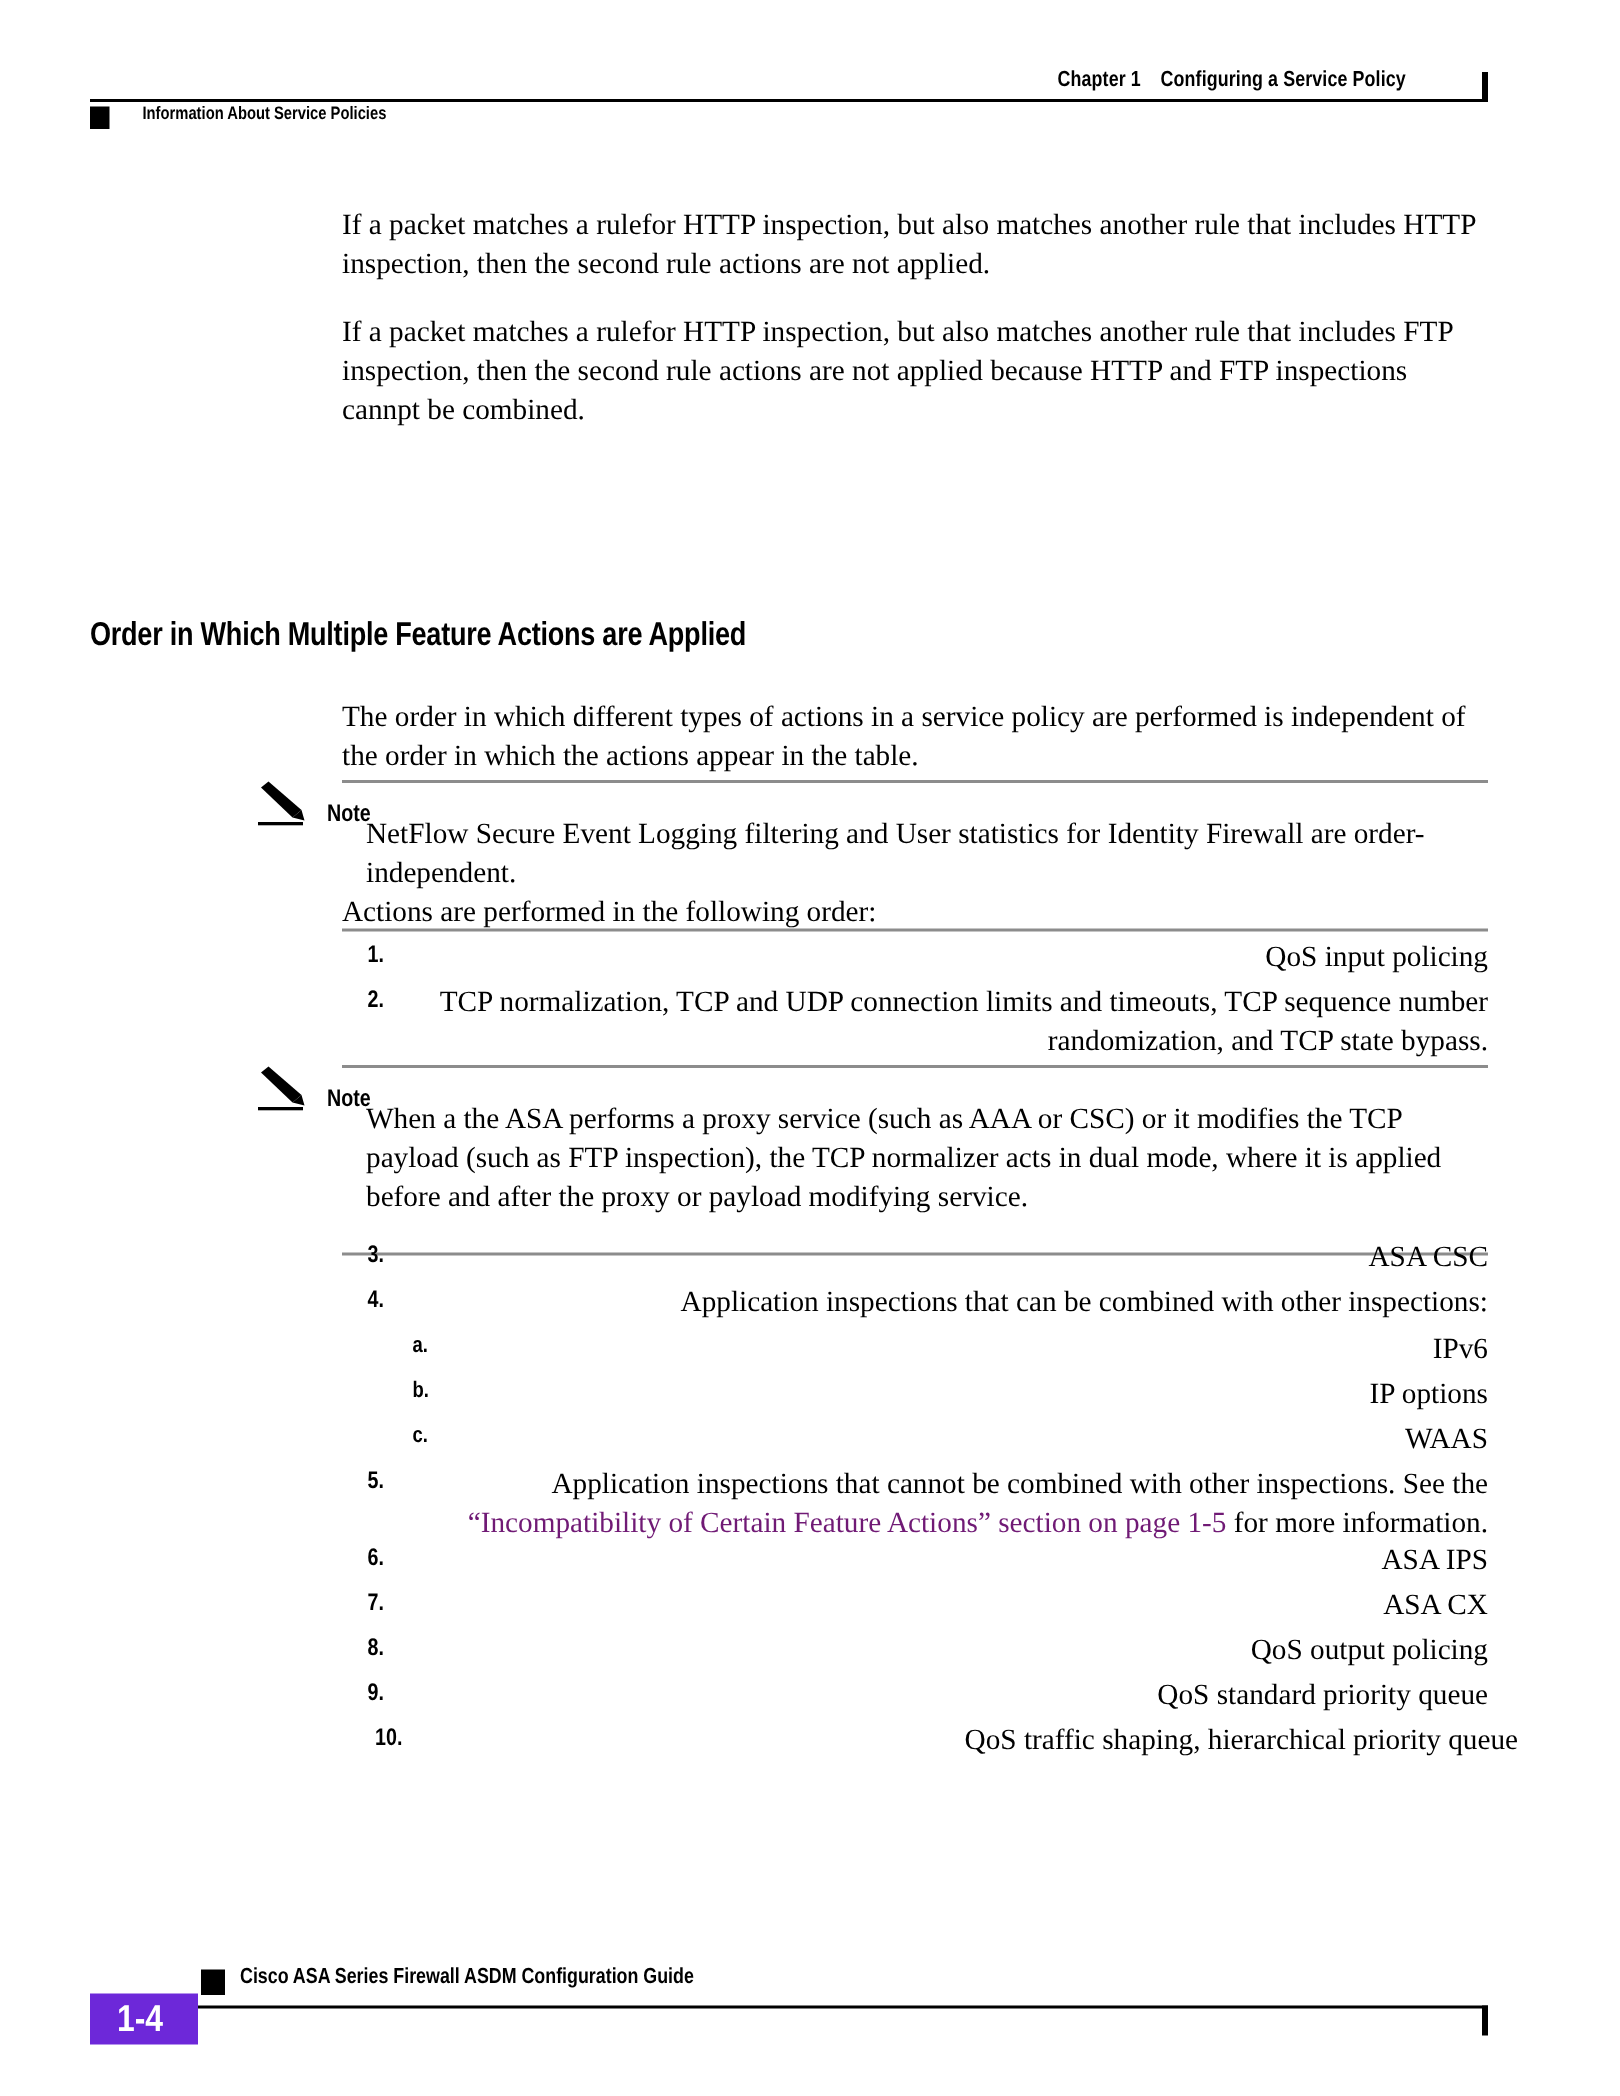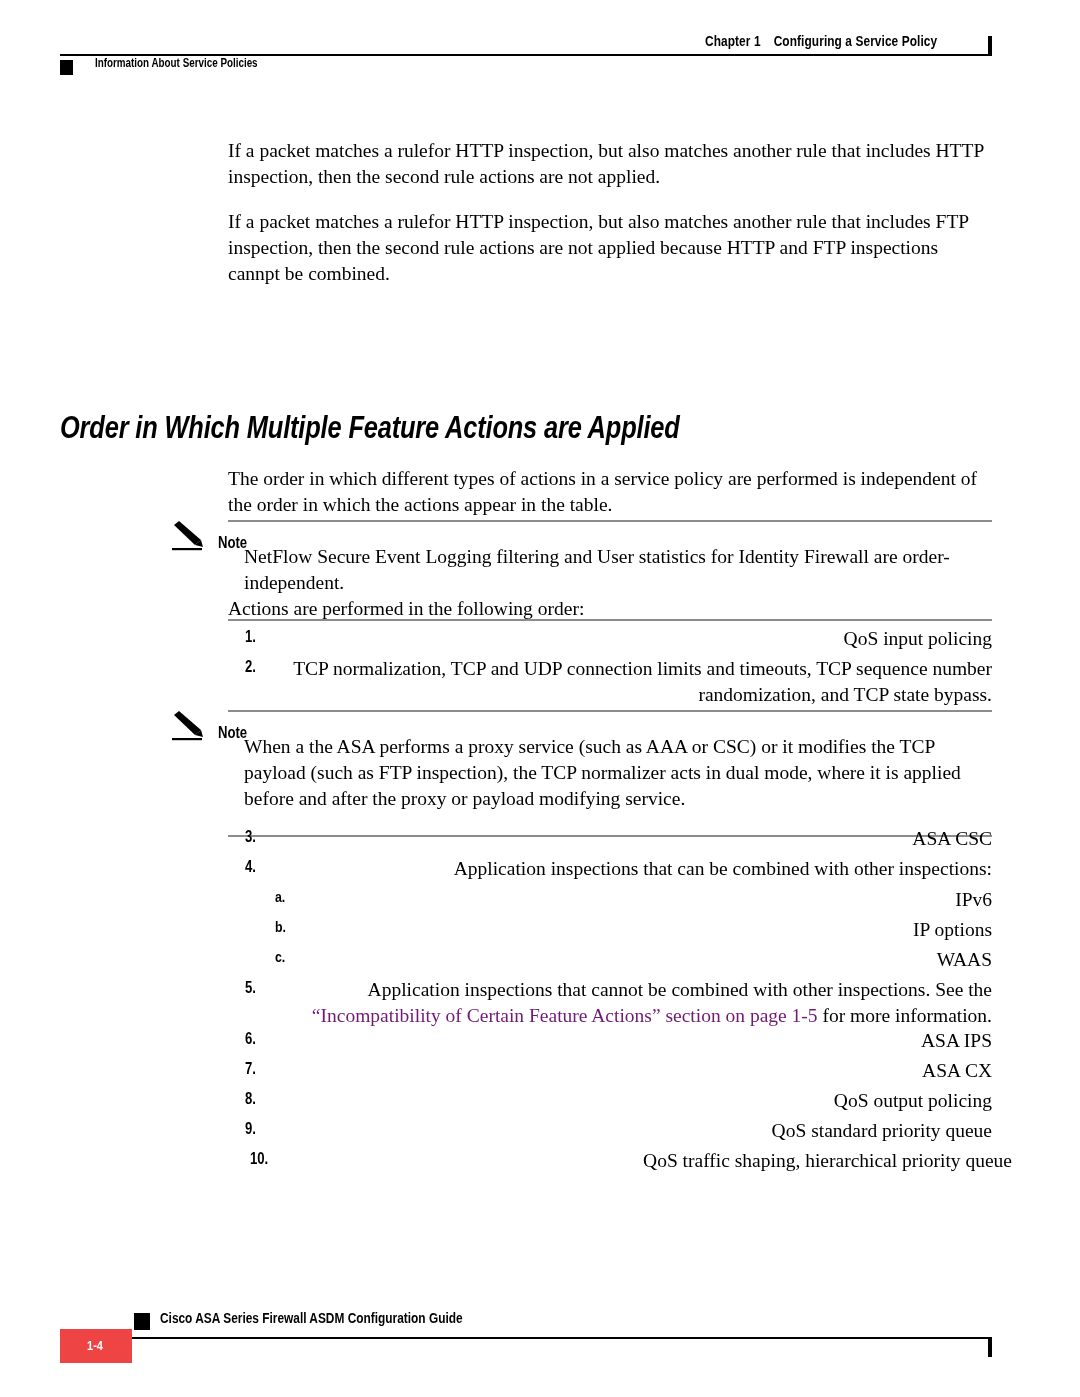--- a/index.html
+++ b/index.html
@@ -31,21 +31,21 @@
     font-stretch: condensed;
     transform: scaleX(0.82);
     transform-origin: left center;
     display: inline-block;
   }
 
   
   #page-header {
     position: absolute;
     left: 0;
-    top: 0;
+    top: 12px;
     width: 1080px;
     height: 95px;
   }
   .hdr-chapter {
     position: absolute;
     right: 92px;
     top: 33px;
     font-family: "Liberation Sans Narrow", "Liberation Sans", "DejaVu Sans", sans-serif;
     font-weight: bold;
     font-size: 14.5px;
@@ -97,24 +97,23 @@
     text-align: left;
   }
 
   
   #section-heading {
     position: absolute;
     left: 60px;
     top: 410px;
     font-family: "Liberation Sans Narrow", "Liberation Sans", "DejaVu Sans", sans-serif;
     font-weight: bold;
-    font-size: 31px;
+    font-size: 22px;
     letter-spacing: -0.2px;
     white-space: nowrap;
-    font-style: italic;
   }
 
   
   .note {
     position: absolute;
     left: 170px;
     width: 822px;
   }
   .note-icon {
     position: absolute;
@@ -193,25 +192,25 @@
     width: 4px;
     height: 20px;
     background: #000;
   }
   .ftr-pagebox {
     position: absolute;
     left: 60px;
     top: 1329px;
     width: 72px;
     height: 34px;
-    background: #ef4444;
+    background: #6d28d9;
     color: #fff;
     font-family: "Liberation Sans Narrow", "Liberation Sans", "DejaVu Sans", sans-serif;
     font-weight: bold;
-    font-size: 13px;
+    font-size: 25px;
     text-align: center;
     line-height: 34px;
   }
   .ftr-bullet {
     position: absolute;
     left: 134px;
     top: 1313px;
     width: 16px;
     height: 17px;
     background: #000;

